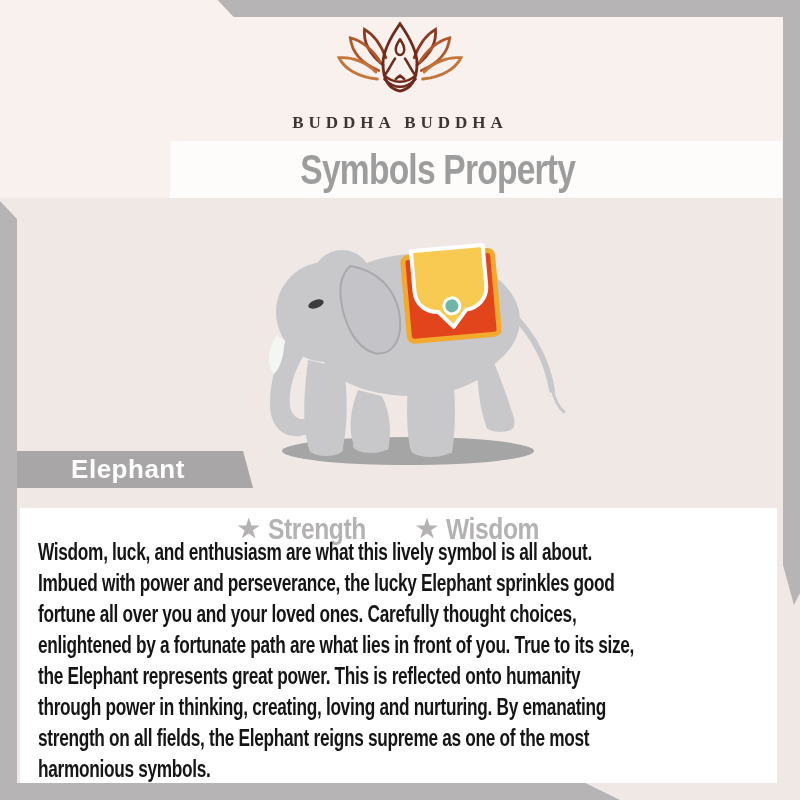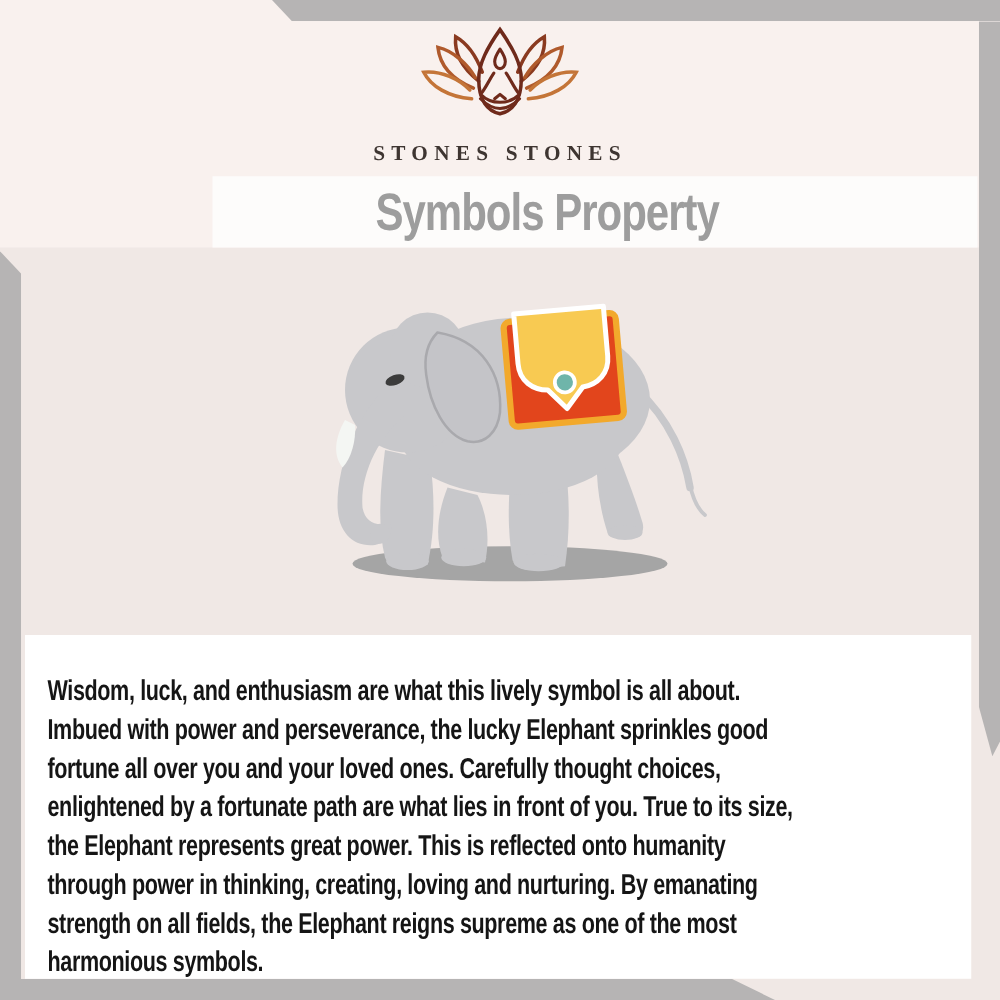--- a/index.html
+++ b/index.html
@@ -80,21 +80,21 @@
       <path class="lp" style="stroke:#b05a2c" d="M80,72 C56,62 42,46 40,26 C58,30 74,46 82,60"></path>
       <path class="lp" style="stroke:var(--logo-orange)" d="M78,84 C52,82 32,70 24,54 C44,52 64,62 76,74"></path>
     </g>
     <use href="#petL" transform="translate(220,0) scale(-1,1)"></use>
     <path class="lp" style="stroke:var(--logo-maroon)" d="M110,6 C96,26 86,44 86,62 C86,86 96,98 110,101 C124,98 134,86 134,62 C134,44 124,26 110,6 Z"></path>
     <path class="fig" d="M110,28 C106,34 104,38 104,42 C104,47 107,50 110,50 C113,50 116,47 116,42 C116,38 114,34 110,28 Z"></path>
     <path class="fig" d="M103,55 C97,64 94,72 88,79 C94,85 101,88 110,88 C119,88 126,85 132,79 C126,72 123,64 117,55"></path>
     <path class="fig" d="M88,84 C96,92 103,95 110,95 C117,95 124,92 132,84"></path>
     <path class="fig" d="M104,84 L110,79 L116,84"></path>
   </svg>
-  <div class="abs brand">STONES STONES</div>
+  <div class="abs brand">BUDDHA BUDDHA</div>
 
   <div class="abs title-bar">
     <h1>Symbols Property</h1>
   </div>
 
   <svg class="abs elephant-svg" viewBox="0 0 320 260" aria-hidden="true">
     <ellipse class="sh" cx="158" cy="231" rx="126" ry="14"></ellipse>
 
     <path class="eg" d="M108,170 C100,190 98,210 104,226 L138,230 C142,212 140,192 132,176 Z"></path>
     <ellipse class="eg" cx="121" cy="226" rx="18" ry="7"></ellipse>
@@ -120,22 +120,32 @@
     <ellipse class="eye" cx="66" cy="84" rx="8" ry="4" transform="rotate(-20 66 84)"></ellipse>
     <path class="ear" d="M100,46 C136,52 152,80 150,110 C148,126 138,136 124,133 C106,128 94,104 91,80 C89,66 92,54 100,46 Z"></path>
 
     <g transform="rotate(-5 200 76)">
       <rect class="sad-red" x="156" y="34" width="90" height="84" rx="5"></rect>
       <path class="sad-flap" d="M165,28 L237,28 L237,68 C237,82 227,90 215,91 L201,107 L187,91 C175,90 165,82 165,68 Z"></path>
       <circle class="knob" cx="201" cy="86" r="8"></circle>
     </g>
   </svg>
 
+  <div class="abs banner">
+    <span>Elephant</span>
+  </div>
 
   <div class="abs panel">
+    <div class="attributes">
+      
+        <span class="attr"><span class="star">★</span><span class="lbl">Strength</span></span>
+      
+        <span class="attr"><span class="star">★</span><span class="lbl">Wisdom</span></span>
+      
+    </div>
     <div class="description">
 
         <div class="line">Wisdom, luck, and enthusiasm are what this lively symbol is all about.</div>
 
         <div class="line">Imbued with power and perseverance, the lucky Elephant sprinkles good</div>
 
         <div class="line">fortune all over you and your loved ones. Carefully thought choices,</div>
 
         <div class="line">enlightened by a fortunate path are what lies in front of you. True to its size,</div>
 

